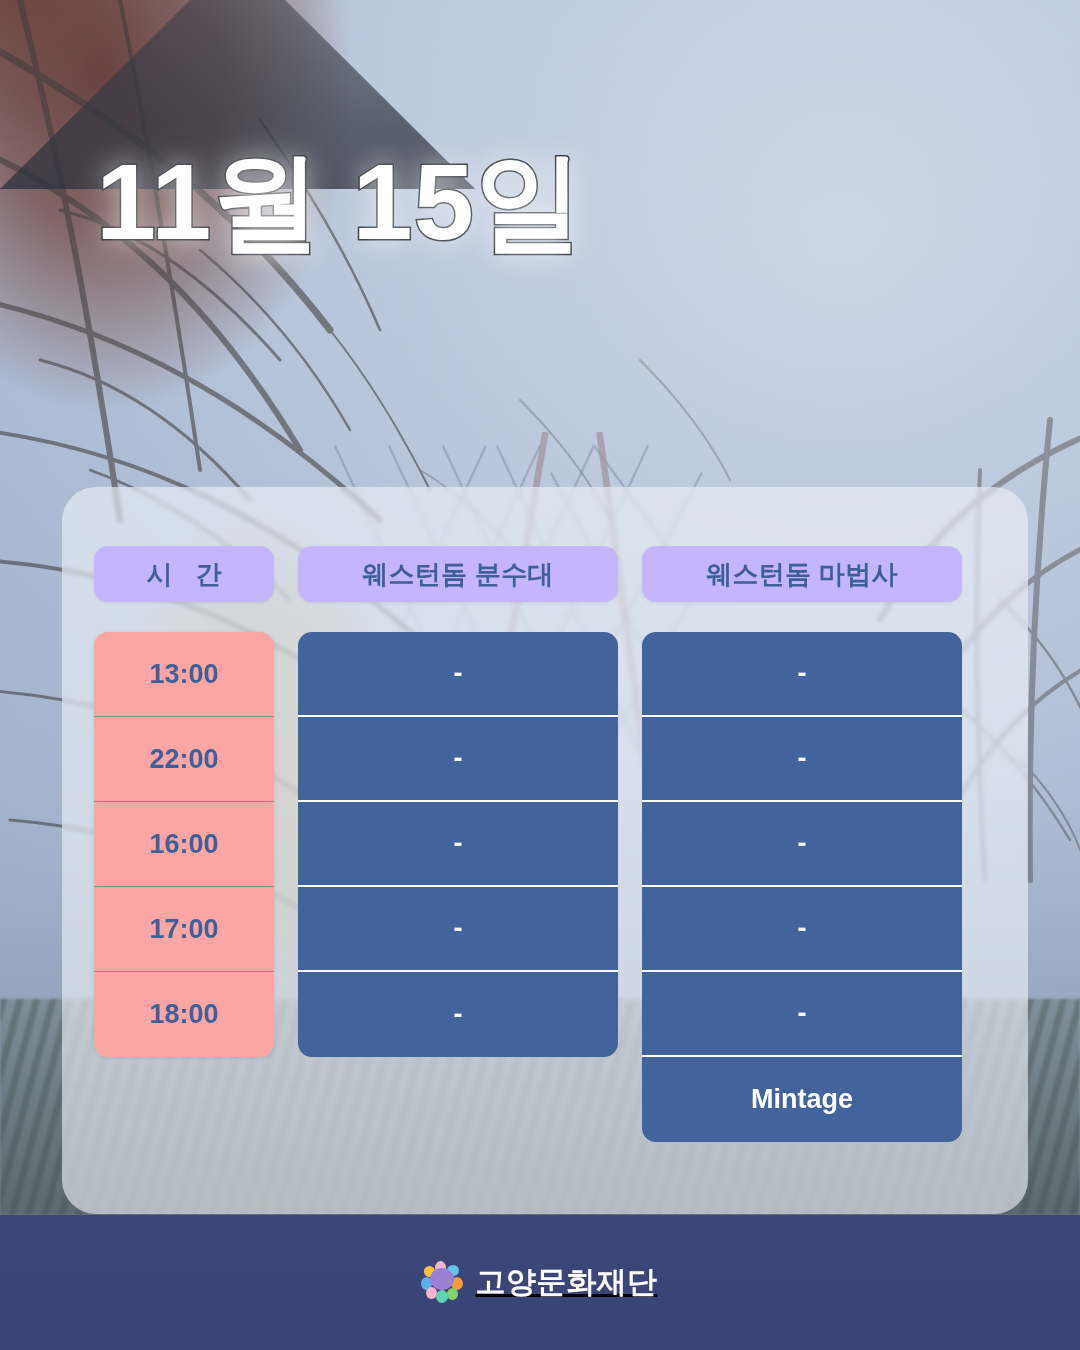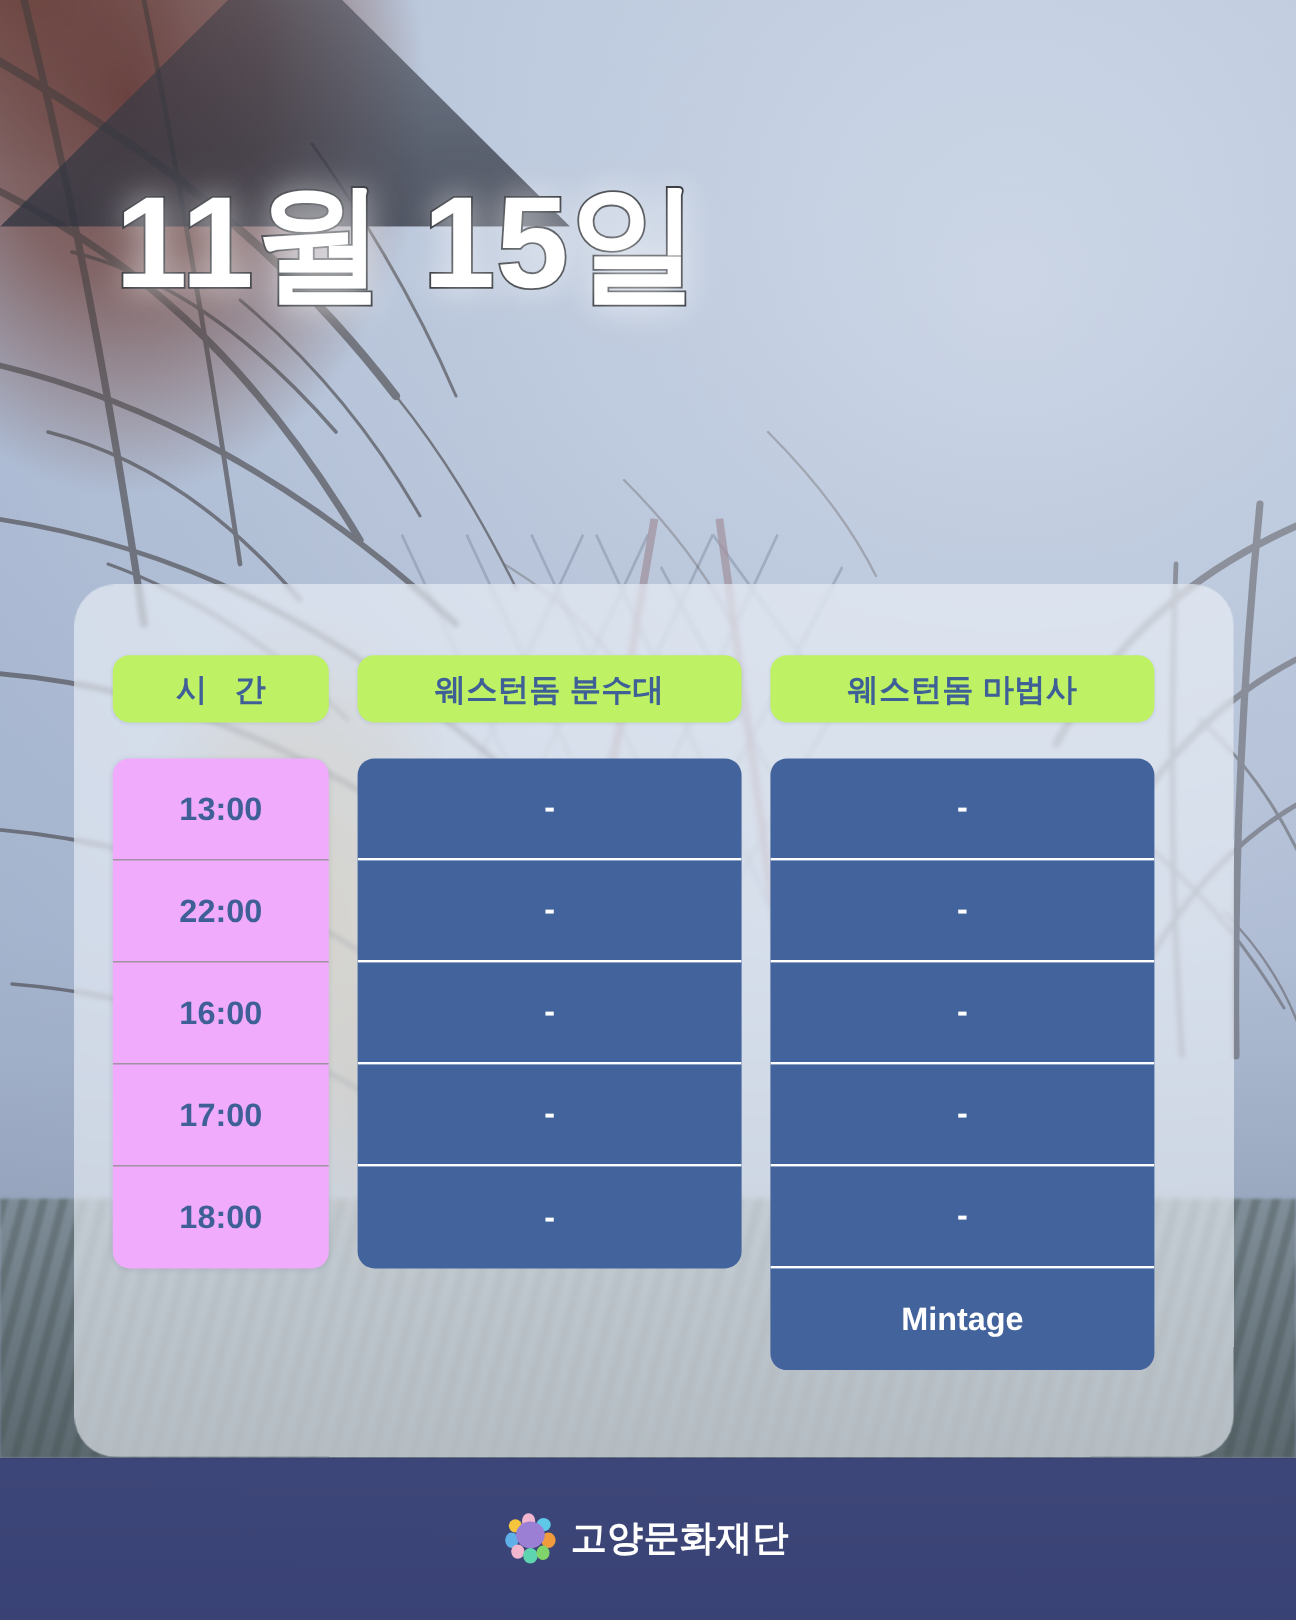--- a/index.html
+++ b/index.html
@@ -137,41 +137,41 @@
     z-index: 5;
     display: grid;
     grid-template-columns: 180px 24px 320px 24px 320px;
   }
 
   .col { display: flex; flex-direction: column; }
   .spacer { width: 24px; }
 
   .head-cell {
     height: 56px;
-    background: #bef264;
+    background: #c4b5fd;
     border-radius: 14px;
     display: flex;
     align-items: center;
     justify-content: center;
     color: #3f6097;
     font-size: 26px;
     font-weight: 800;
     letter-spacing: .01em;
     white-space: nowrap;
     box-shadow: 0 1px 3px rgba(40,60,100,.10);
   }
   .head-cell.time { letter-spacing: .30em; text-indent: .30em; }
 
   .body-block {
     margin-top: 30px;
     border-radius: 14px;
     overflow: hidden;
   }
   .body-block.time-block {
-    background: #f0abfc;
+    background: #fca5a5;
     box-shadow: 0 1px 4px rgba(40,60,100,.12);
   }
   .body-block.event-block {
     background: #42639c;
   }
 
   .cell {
     height: 85px;
     display: flex;
     align-items: center;
@@ -202,20 +202,21 @@
   }
   .footer-inner {
     position: absolute;
     left: 0; right: 4px; bottom: 0;
     height: 135px;
     z-index: 8;
     display: flex;
     align-items: center;
     justify-content: center;
     gap: 11px;
+    text-decoration: underline;
   }
   .logo-mark {
     width: 46px; height: 46px;
     position: relative;
     flex: none;
   }
   .logo-mark span {
     position: absolute;
     border-radius: 50%;
     display: block;

